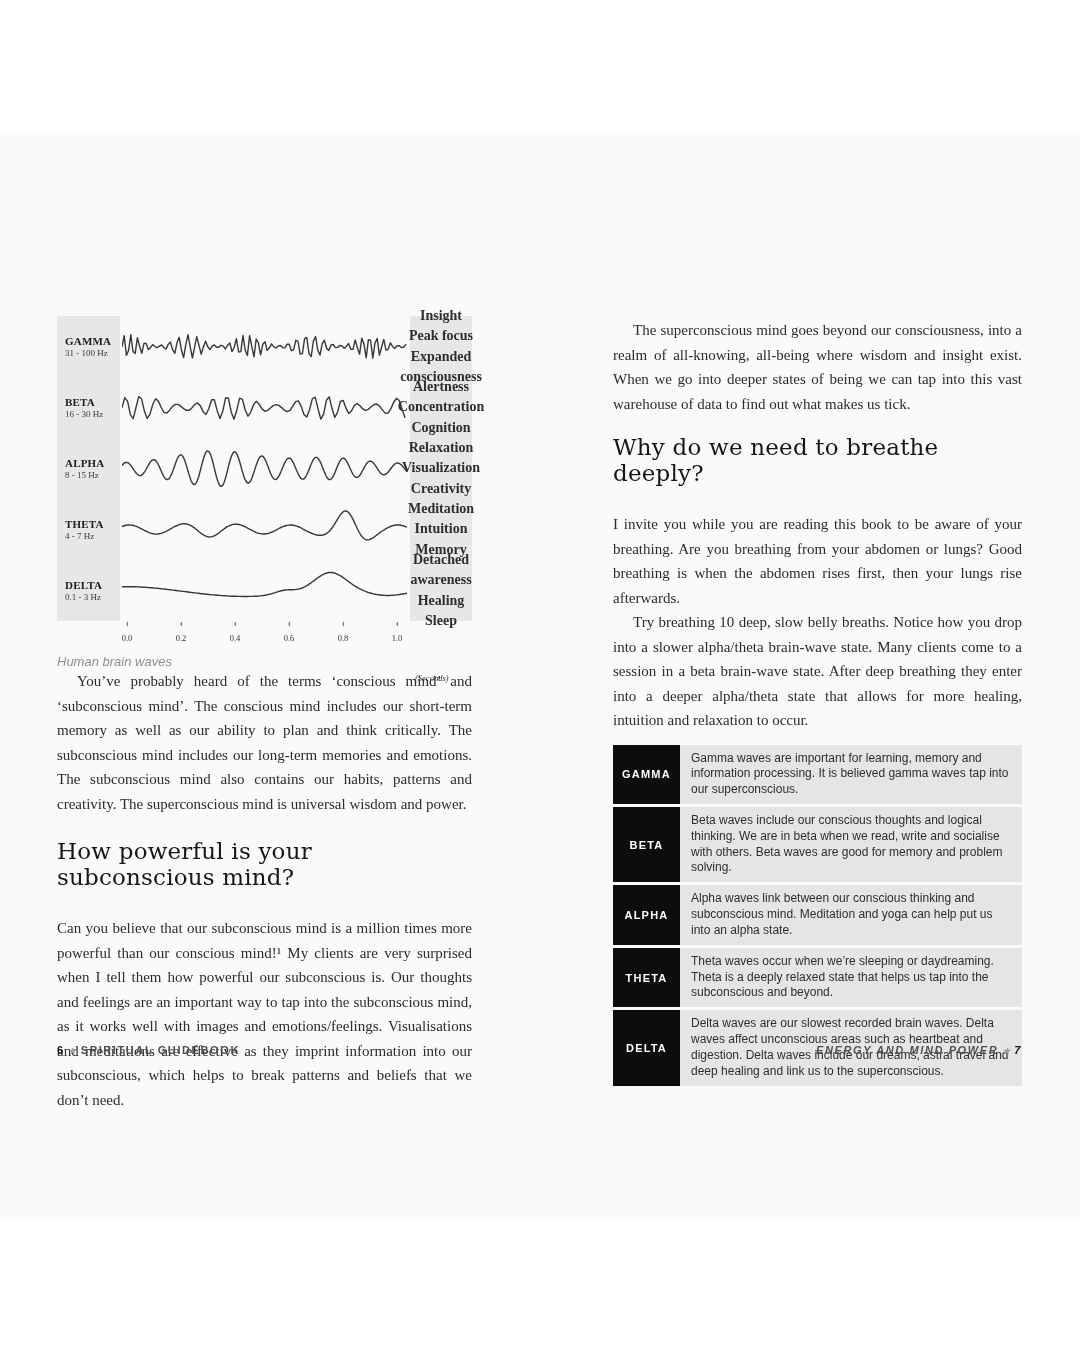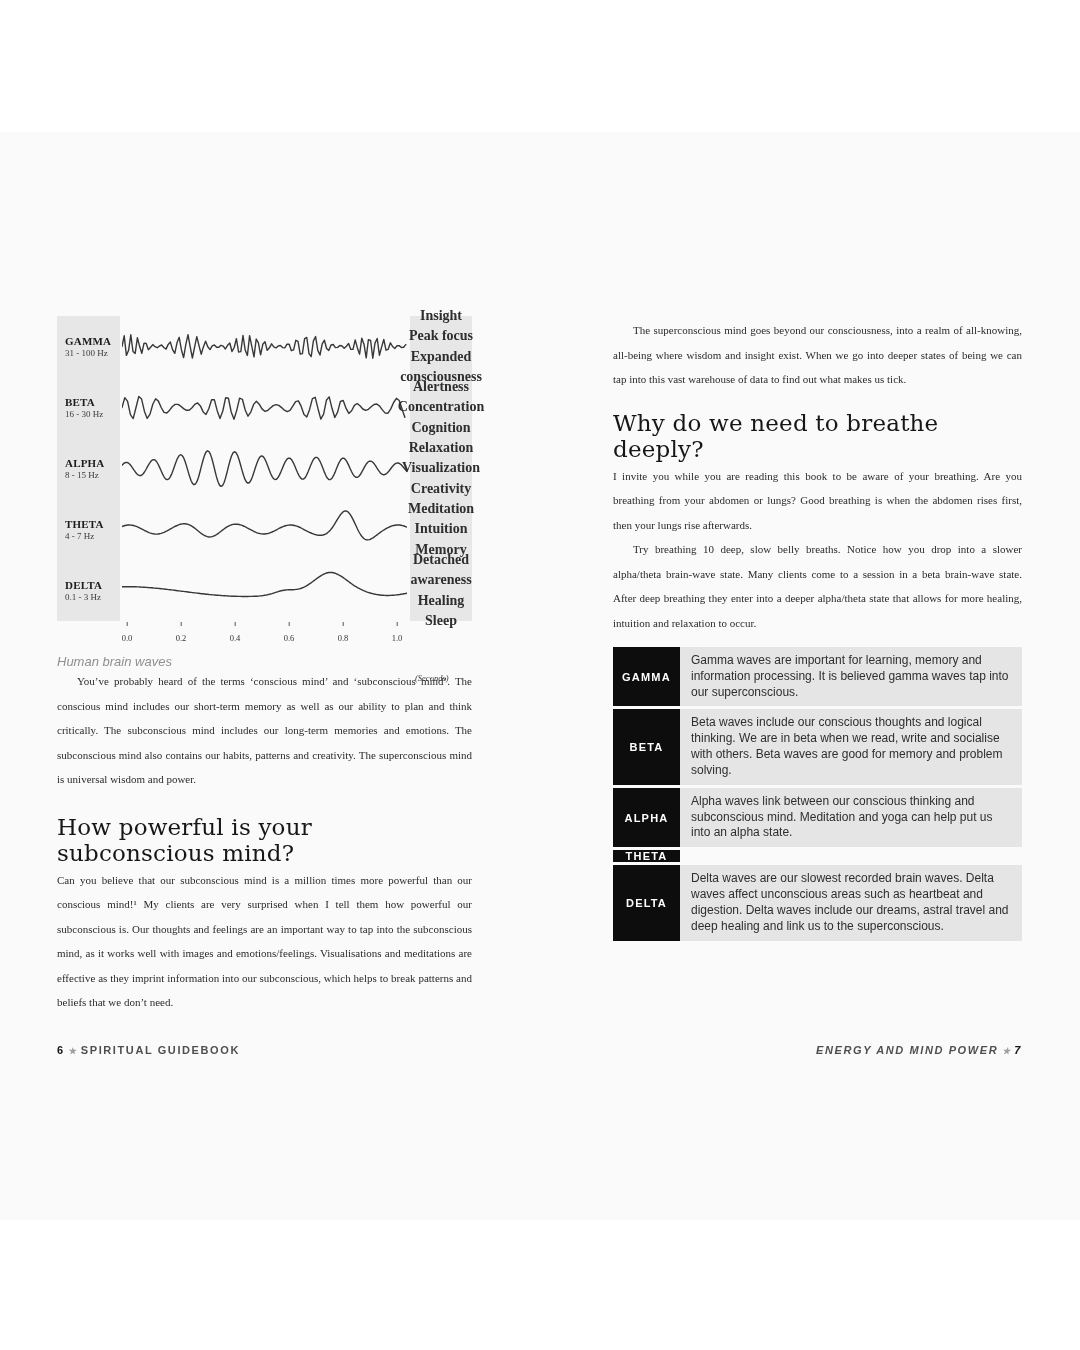--- a/index.html
+++ b/index.html
@@ -26,29 +26,29 @@
   .axis{position:absolute;left:70px;top:306px;width:270px;height:24px;}
   .tick{position:absolute;transform:translateX(-50%);text-align:center;}
   .tick-mark{display:block;width:1px;height:4px;background:#555;margin:0 auto 1px auto;}
   .tick-label{font-size:8.5px;color:#333;}
   .seconds-label{position:absolute;left:358px;top:314px;font-size:8.5px;font-style:italic;color:#333;margin-top:43px;}
 
   .figure-caption{margin-top:6px;font-family:"Liberation Sans",sans-serif;font-style:italic;
                   font-size:13px;color:#8f8f8f;}
 
   
-  .para{font-size:11px;line-height:24.5px;text-align:justify;color:#2b2b2b;margin:0;}
+  .para{font-size:15px;line-height:24.5px;text-align:justify;color:#2b2b2b;margin:0;}
   .para.indent{text-indent:20px;}
   .para + .para{margin-top:0;}
   .p-gap{}
   .section-heading{font-family:"DejaVu Serif",serif;font-weight:500;font-size:23px;color:#161616;
                    margin:0;letter-spacing:.2px;}
   .h-gap{margin-top:22px;}
   .h-gap2{margin-top:18px;}
-  .after-h{margin-top:2px;}
+  .after-h{margin-top:26px;}
 
   
   .bw-table{margin-top:12px;width:100%;}
   .bw-row{display:flex;align-items:stretch;margin-bottom:3px;}
   .bw-label{flex:0 0 67px;background:#0d0d0d;color:#ffffff;display:flex;align-items:center;justify-content:center;
             font-family:"Liberation Sans",sans-serif;font-size:11px;font-weight:bold;letter-spacing:1.2px;}
   .bw-text{flex:1;background:#e5e5e5;padding:6px 11px;font-family:"Liberation Sans",sans-serif;
            font-size:12px;line-height:1.32;color:#2e2e2e;box-sizing:border-box;}
 
   
@@ -167,20 +167,21 @@
         <div class="bw-row">
           <div class="bw-label">BETA</div>
           <div class="bw-text">Beta waves include our conscious thoughts and logical thinking. We are in beta when we read, write and socialise with others. Beta waves are good for memory and problem solving.</div>
         </div>
         <div class="bw-row">
           <div class="bw-label">ALPHA</div>
           <div class="bw-text">Alpha waves link between our conscious thinking and subconscious mind. Meditation and yoga can help put us into an alpha state.</div>
         </div>
         <div class="bw-row">
           <div class="bw-label">THETA</div>
+          <div class="bw-text">Theta waves occur when we’re sleeping or daydreaming. Theta is a deeply relaxed state that helps us tap into the subconscious and beyond.</div>
         </div>
         <div class="bw-row">
           <div class="bw-label">DELTA</div>
           <div class="bw-text">Delta waves are our slowest recorded brain waves. Delta waves affect unconscious areas such as heartbeat and digestion. Delta waves include our dreams, astral travel and deep healing and link us to the superconscious.</div>
         </div>
       </div>
     </div>
 
     <div class="footer footer-left">
       <span class="pgnum">6</span><span class="star">★</span><span>SPIRITUAL GUIDEBOOK</span>

